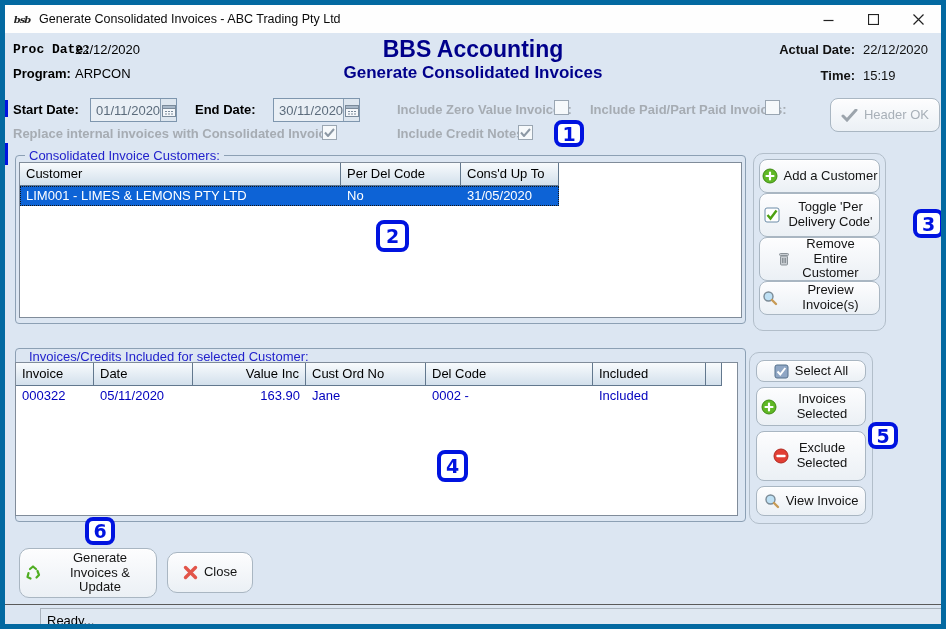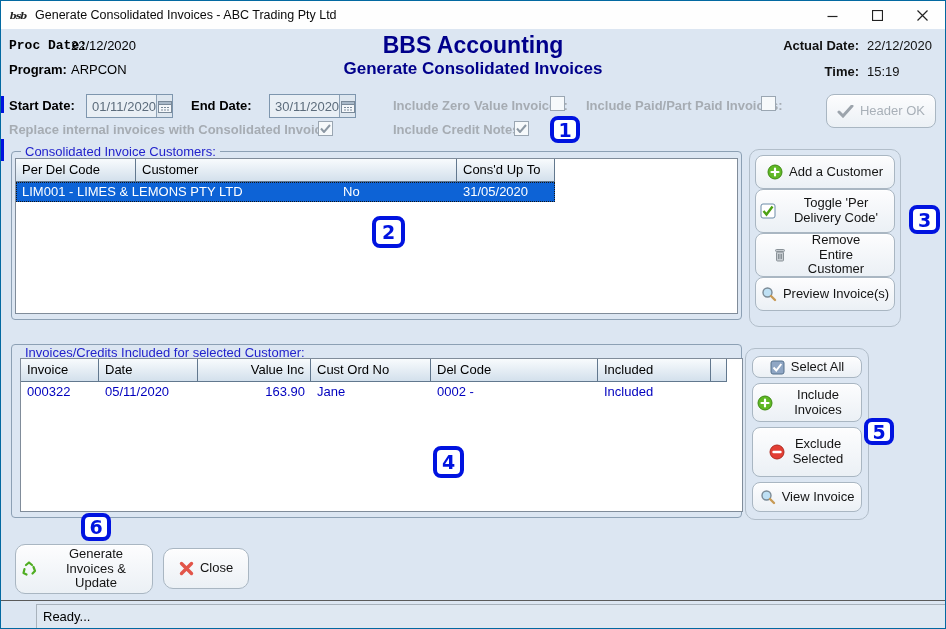--- a/index.html
+++ b/index.html
@@ -1,19 +1,19 @@
 <!DOCTYPE html>
 <html><head>
 <meta charset="utf-8">
 <style>
   * { box-sizing: border-box; margin: 0; padding: 0; }
   html,body { width: 946px; height: 629px; }
   body { font-family: "Liberation Sans", sans-serif; font-size: 13px; color:#111; }
   #window { position: relative; width: 946px; height: 629px; background:#DCE6F2;
-            border:1px solid #0369a1; overflow:hidden; }
+            border:5px solid #0369a1; overflow:hidden; }
 
   
   .titlebar { position:absolute; left:0; top:0; right:0; height:28px; background:#FEFEFE;
               display:flex; align-items:center; }
   .app-icon { width:18px; height:16px; margin-left:8px; font:italic bold 10px "DejaVu Serif", serif;
               color:#222; letter-spacing:-1px; display:flex; align-items:center; justify-content:center; }
   .title-text { margin-left:8px; font-size:12.5px; color:#0A0A0A; }
   .win-controls { position:absolute; right:0; top:0; height:28px; display:flex; }
   .win-btn { width:45px; height:28px; display:flex; align-items:center; justify-content:center; background:transparent; border:none; }
 
@@ -181,32 +181,32 @@
   <span class="checkbox checked" style="left:513px; top:120px;">
     <svg width="11" height="9">
         <path d="M1 4.5l3 3.5 6-7" stroke="#8C98A4" stroke-width="2" fill="none"></path>
       </svg>
   </span>
 
   <div class="fieldset" style="left:10px; top:150px; width:731px; height:169px;"></div>
   <span class="legend" style="left:20px; top:143px;">Consolidated Invoice Customers:</span>
   <div class="list" style="left:14px; top:157px; width:723px; height:156px;">
     <div class="thead">
+      <span class="th" style="width:321px;">Customer</span>
       <span class="th" style="width:120px;">Per Del Code</span>
-      <span class="th" style="width:321px;">Customer</span>
       <span class="th" style="width:98px;">Cons'd Up To</span>
     </div>
     <div class="trow selected" style="width:539px;">
       <span class="td" style="width:321px;">LIM001 - LIMES &amp; LEMONS PTY LTD</span>
       <span class="td" style="width:120px;">No</span>
       <span class="td" style="width:98px;">31/05/2020</span>
     </div>
   </div>
 
-  <div class="panel" style="left:748px; top:148px; width:152px; height:178px; padding:5px; gap:0;">
+  <div class="panel" style="left:748px; top:148px; width:133px; height:178px; padding:5px; gap:0;">
     <button class="btn" style="height:34px;">
       <span class="icon">
         <svg width="16" height="16">
             <circle cx="8" cy="8" r="7" fill="#5FB824" stroke="#3E8A12"></circle>
             <path d="M8 4.5v7M4.5 8h7" stroke="#fff" stroke-width="2.2" stroke-linecap="round"></path>
           </svg>
       </span>
       <span class="blabel">Add a Customer</span>
     </button>
     <button class="btn" style="height:44px; padding:0 4px;">
@@ -234,21 +234,21 @@
             <circle cx="6.5" cy="6.5" r="4.5" fill="#BEE0F4" stroke="#7A8A96" stroke-width="1.4"></circle>
             <path d="M10 10l4 4" stroke="#C79A55" stroke-width="2.4" stroke-linecap="round"></path>
           </svg>
       </span>
       <span class="blabel">Preview Invoice(s)</span>
     </button>
   </div>
 
   <div class="fieldset" style="left:10px; top:343px; width:731px; height:174px;"></div>
   <span class="legend" style="left:20px; top:344px;">Invoices/Credits Included for selected Customer:</span>
-  <div class="list" style="left:19px; top:357px; width:723px; height:154px;">
+  <div class="list" style="left:10px; top:357px; width:723px; height:154px;">
     <div class="thead">
       <span class="th" style="width:78px;">Invoice</span>
       <span class="th" style="width:99px;">Date</span>
       <span class="th num" style="width:113px;">Value Inc</span>
       <span class="th" style="width:120px;">Cust Ord No</span>
       <span class="th" style="width:167px;">Del Code</span>
       <span class="th" style="width:113px;">Included</span>
       <span class="th" style="width:16px;"></span>
     </div>
     <div class="trow bluetext" style="width:706px;">
@@ -271,21 +271,21 @@
       </span>
       <span class="blabel">Select All</span>
     </button>
     <button class="btn" style="height:41px; padding:0 4px;">
       <span class="icon">
         <svg width="16" height="16">
             <circle cx="8" cy="8" r="7" fill="#5FB824" stroke="#3E8A12"></circle>
             <path d="M8 4.5v7M4.5 8h7" stroke="#fff" stroke-width="2.2" stroke-linecap="round"></path>
           </svg>
       </span>
-      <span class="blabel">Include Invoices</span>
+      <span class="blabel">Invoices Selected</span>
     </button>
     <button class="btn" style="height:54px; padding:0 16px;">
       <span class="icon">
         <svg width="16" height="16">
             <circle cx="8" cy="8" r="7" fill="#E23E34" stroke="#B02A20"></circle>
             <path d="M4.5 8h7" stroke="#fff" stroke-width="2.4" stroke-linecap="round"></path>
           </svg>
       </span>
       <span class="blabel">Exclude Selected</span>
     </button>

